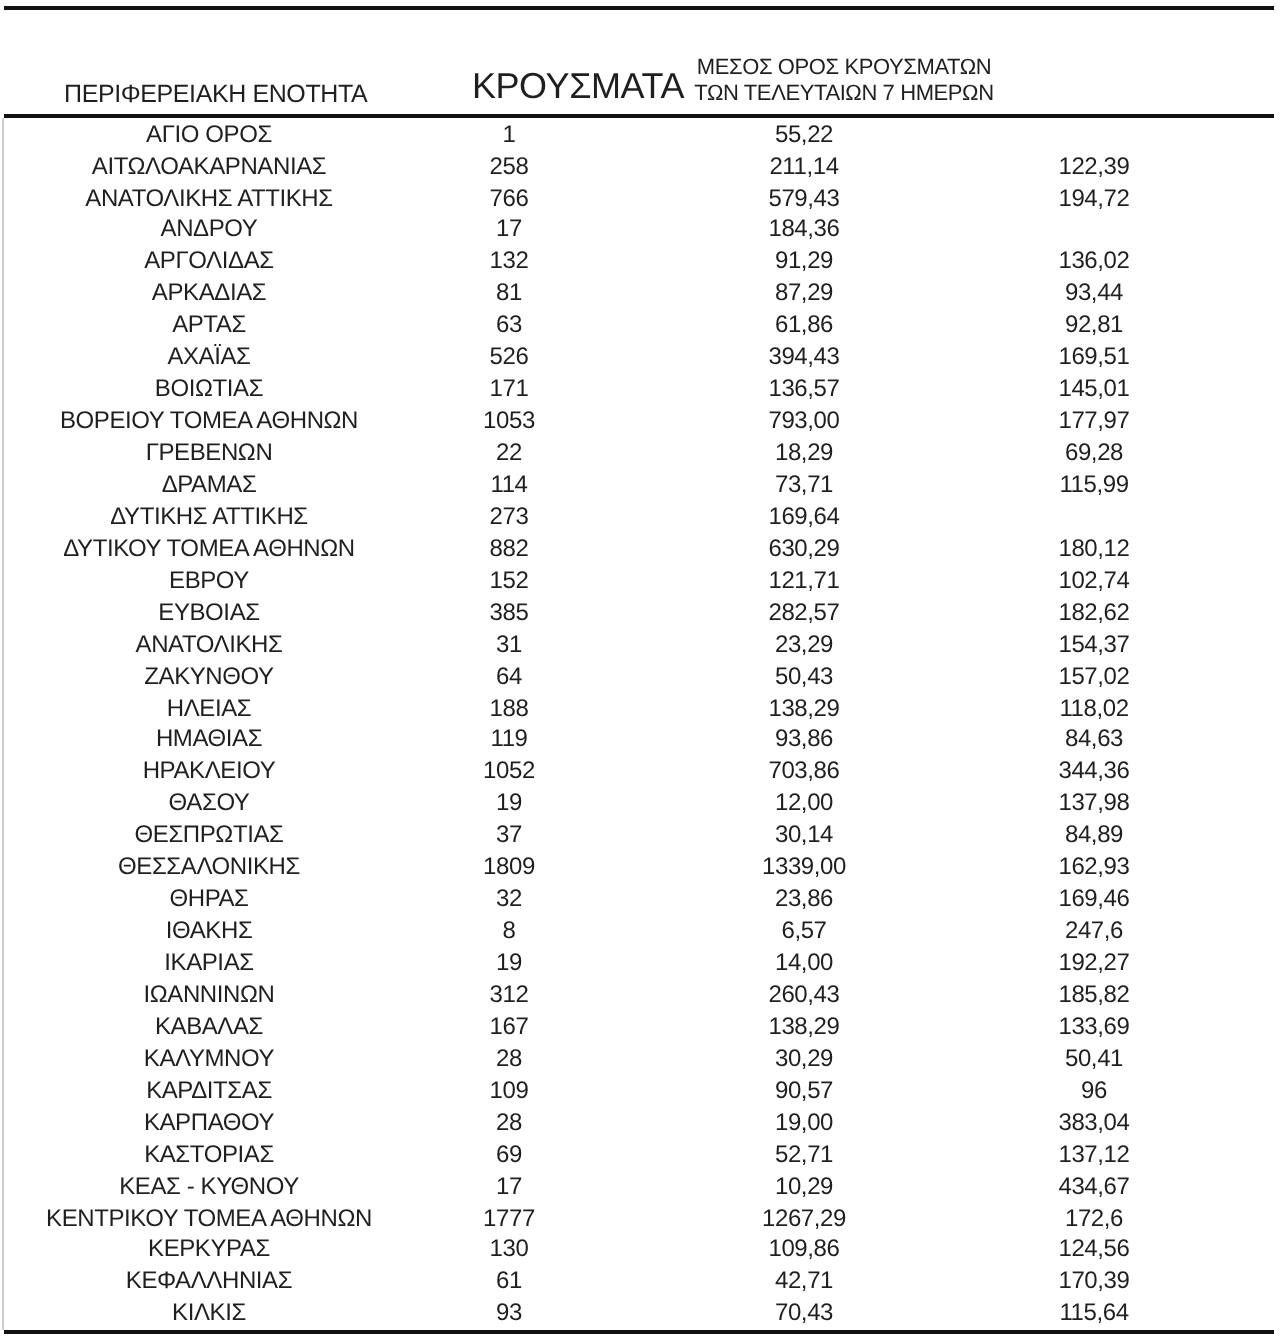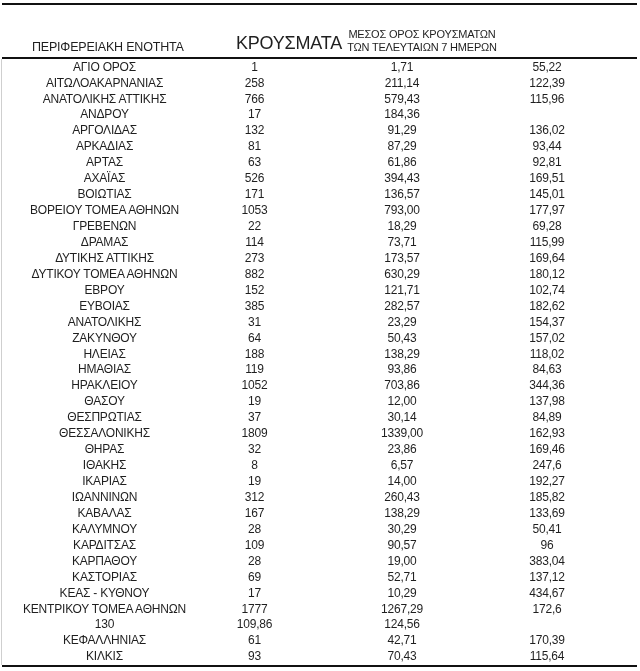--- a/index.html
+++ b/index.html
@@ -113,34 +113,33 @@
       <span class="hline">ΤΩΝ ΤΕΛΕΥΤΑΙΩΝ 7 ΗΜΕΡΩΝ</span>
     </div>
   </div>
 
   <div class="rule head-sep"></div>
 
   <div class="tbody">
       <div class="trow">
         <div class="tcell">ΑΓΙΟ ΟΡΟΣ</div>
         <div class="tcell">1</div>
-        <div class="tcell">1,71</div>
         <div class="tcell">55,22</div>
       </div>
       <div class="trow">
         <div class="tcell">ΑΙΤΩΛΟΑΚΑΡΝΑΝΙΑΣ</div>
         <div class="tcell">258</div>
         <div class="tcell">211,14</div>
         <div class="tcell">122,39</div>
       </div>
       <div class="trow">
         <div class="tcell">ΑΝΑΤΟΛΙΚΗΣ ΑΤΤΙΚΗΣ</div>
         <div class="tcell">766</div>
         <div class="tcell">579,43</div>
-        <div class="tcell">115,96</div>
+        <div class="tcell">194,72</div>
       </div>
       <div class="trow">
         <div class="tcell">ΑΝΔΡΟΥ</div>
         <div class="tcell">17</div>
         <div class="tcell">184,36</div>
       </div>
       <div class="trow">
         <div class="tcell">ΑΡΓΟΛΙΔΑΣ</div>
         <div class="tcell">132</div>
         <div class="tcell">91,29</div>
@@ -184,21 +183,20 @@
       </div>
       <div class="trow">
         <div class="tcell">ΔΡΑΜΑΣ</div>
         <div class="tcell">114</div>
         <div class="tcell">73,71</div>
         <div class="tcell">115,99</div>
       </div>
       <div class="trow">
         <div class="tcell">ΔΥΤΙΚΗΣ ΑΤΤΙΚΗΣ</div>
         <div class="tcell">273</div>
-        <div class="tcell">173,57</div>
         <div class="tcell">169,64</div>
       </div>
       <div class="trow">
         <div class="tcell">ΔΥΤΙΚΟΥ ΤΟΜΕΑ ΑΘΗΝΩΝ</div>
         <div class="tcell">882</div>
         <div class="tcell">630,29</div>
         <div class="tcell">180,12</div>
       </div>
       <div class="trow">
         <div class="tcell">ΕΒΡΟΥ</div>
@@ -320,20 +318,21 @@
         <div class="tcell">10,29</div>
         <div class="tcell">434,67</div>
       </div>
       <div class="trow">
         <div class="tcell">ΚΕΝΤΡΙΚΟΥ ΤΟΜΕΑ ΑΘΗΝΩΝ</div>
         <div class="tcell">1777</div>
         <div class="tcell">1267,29</div>
         <div class="tcell">172,6</div>
       </div>
       <div class="trow">
+        <div class="tcell">ΚΕΡΚΥΡΑΣ</div>
         <div class="tcell">130</div>
         <div class="tcell">109,86</div>
         <div class="tcell">124,56</div>
       </div>
       <div class="trow">
         <div class="tcell">ΚΕΦΑΛΛΗΝΙΑΣ</div>
         <div class="tcell">61</div>
         <div class="tcell">42,71</div>
         <div class="tcell">170,39</div>
       </div>

